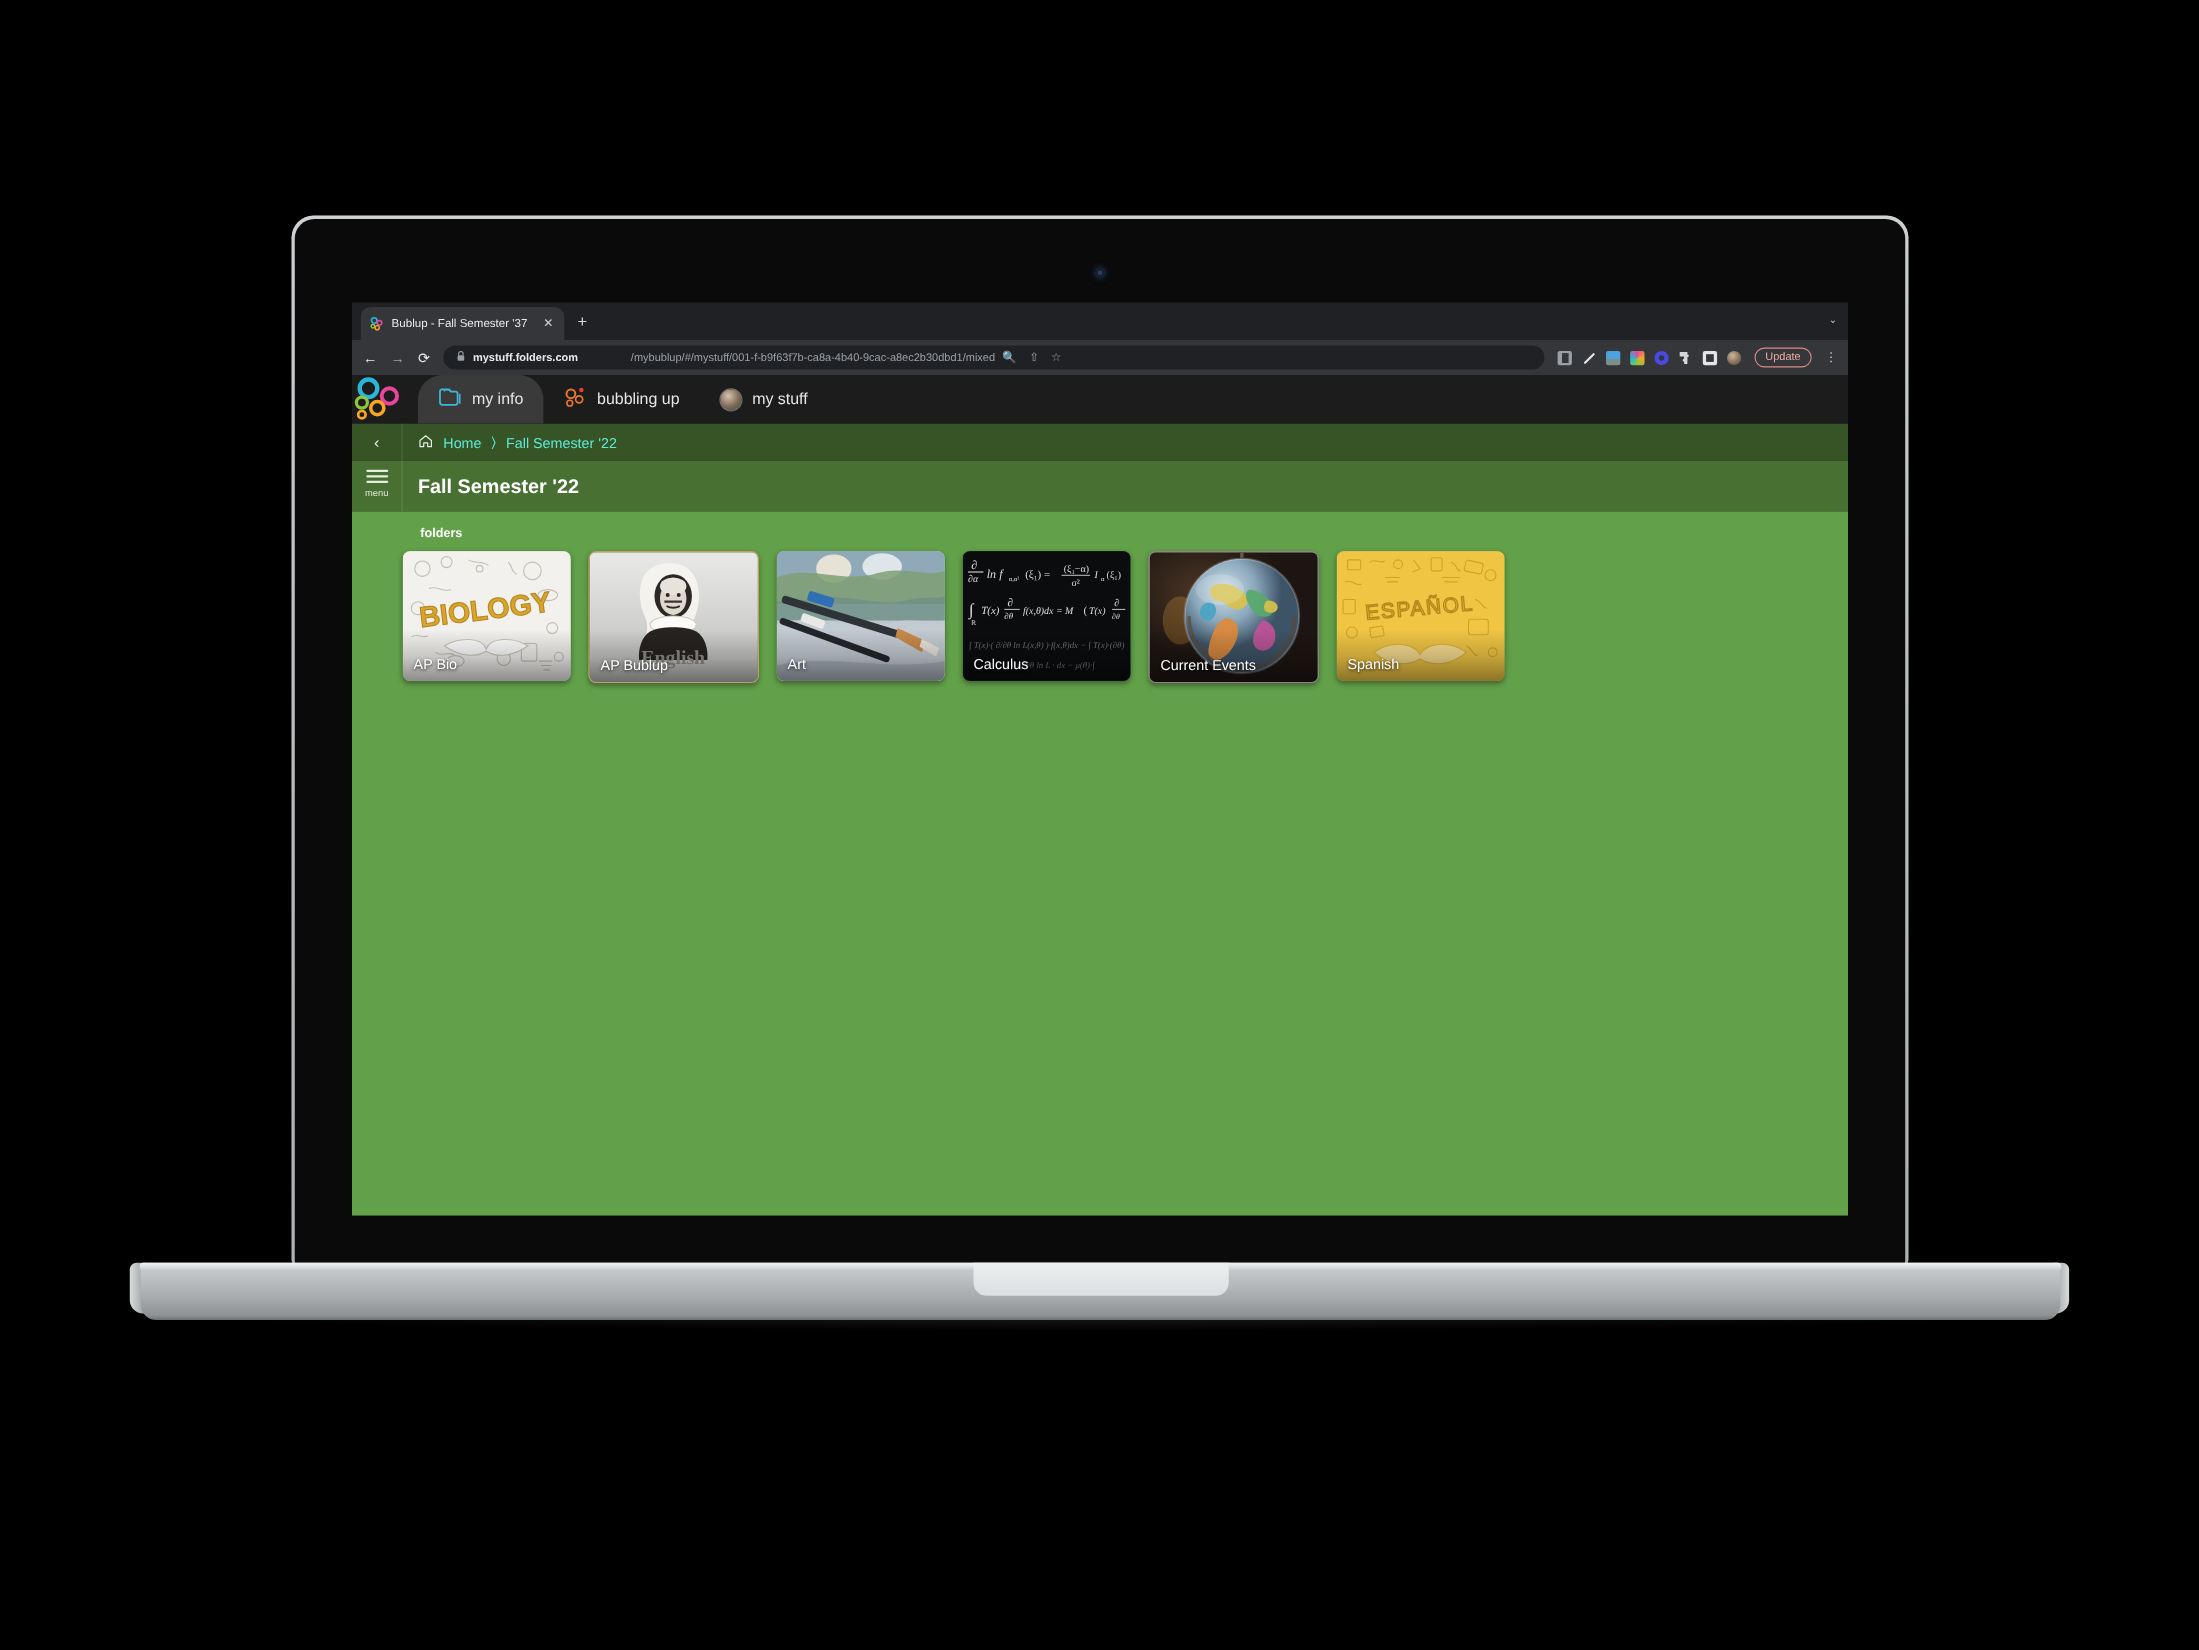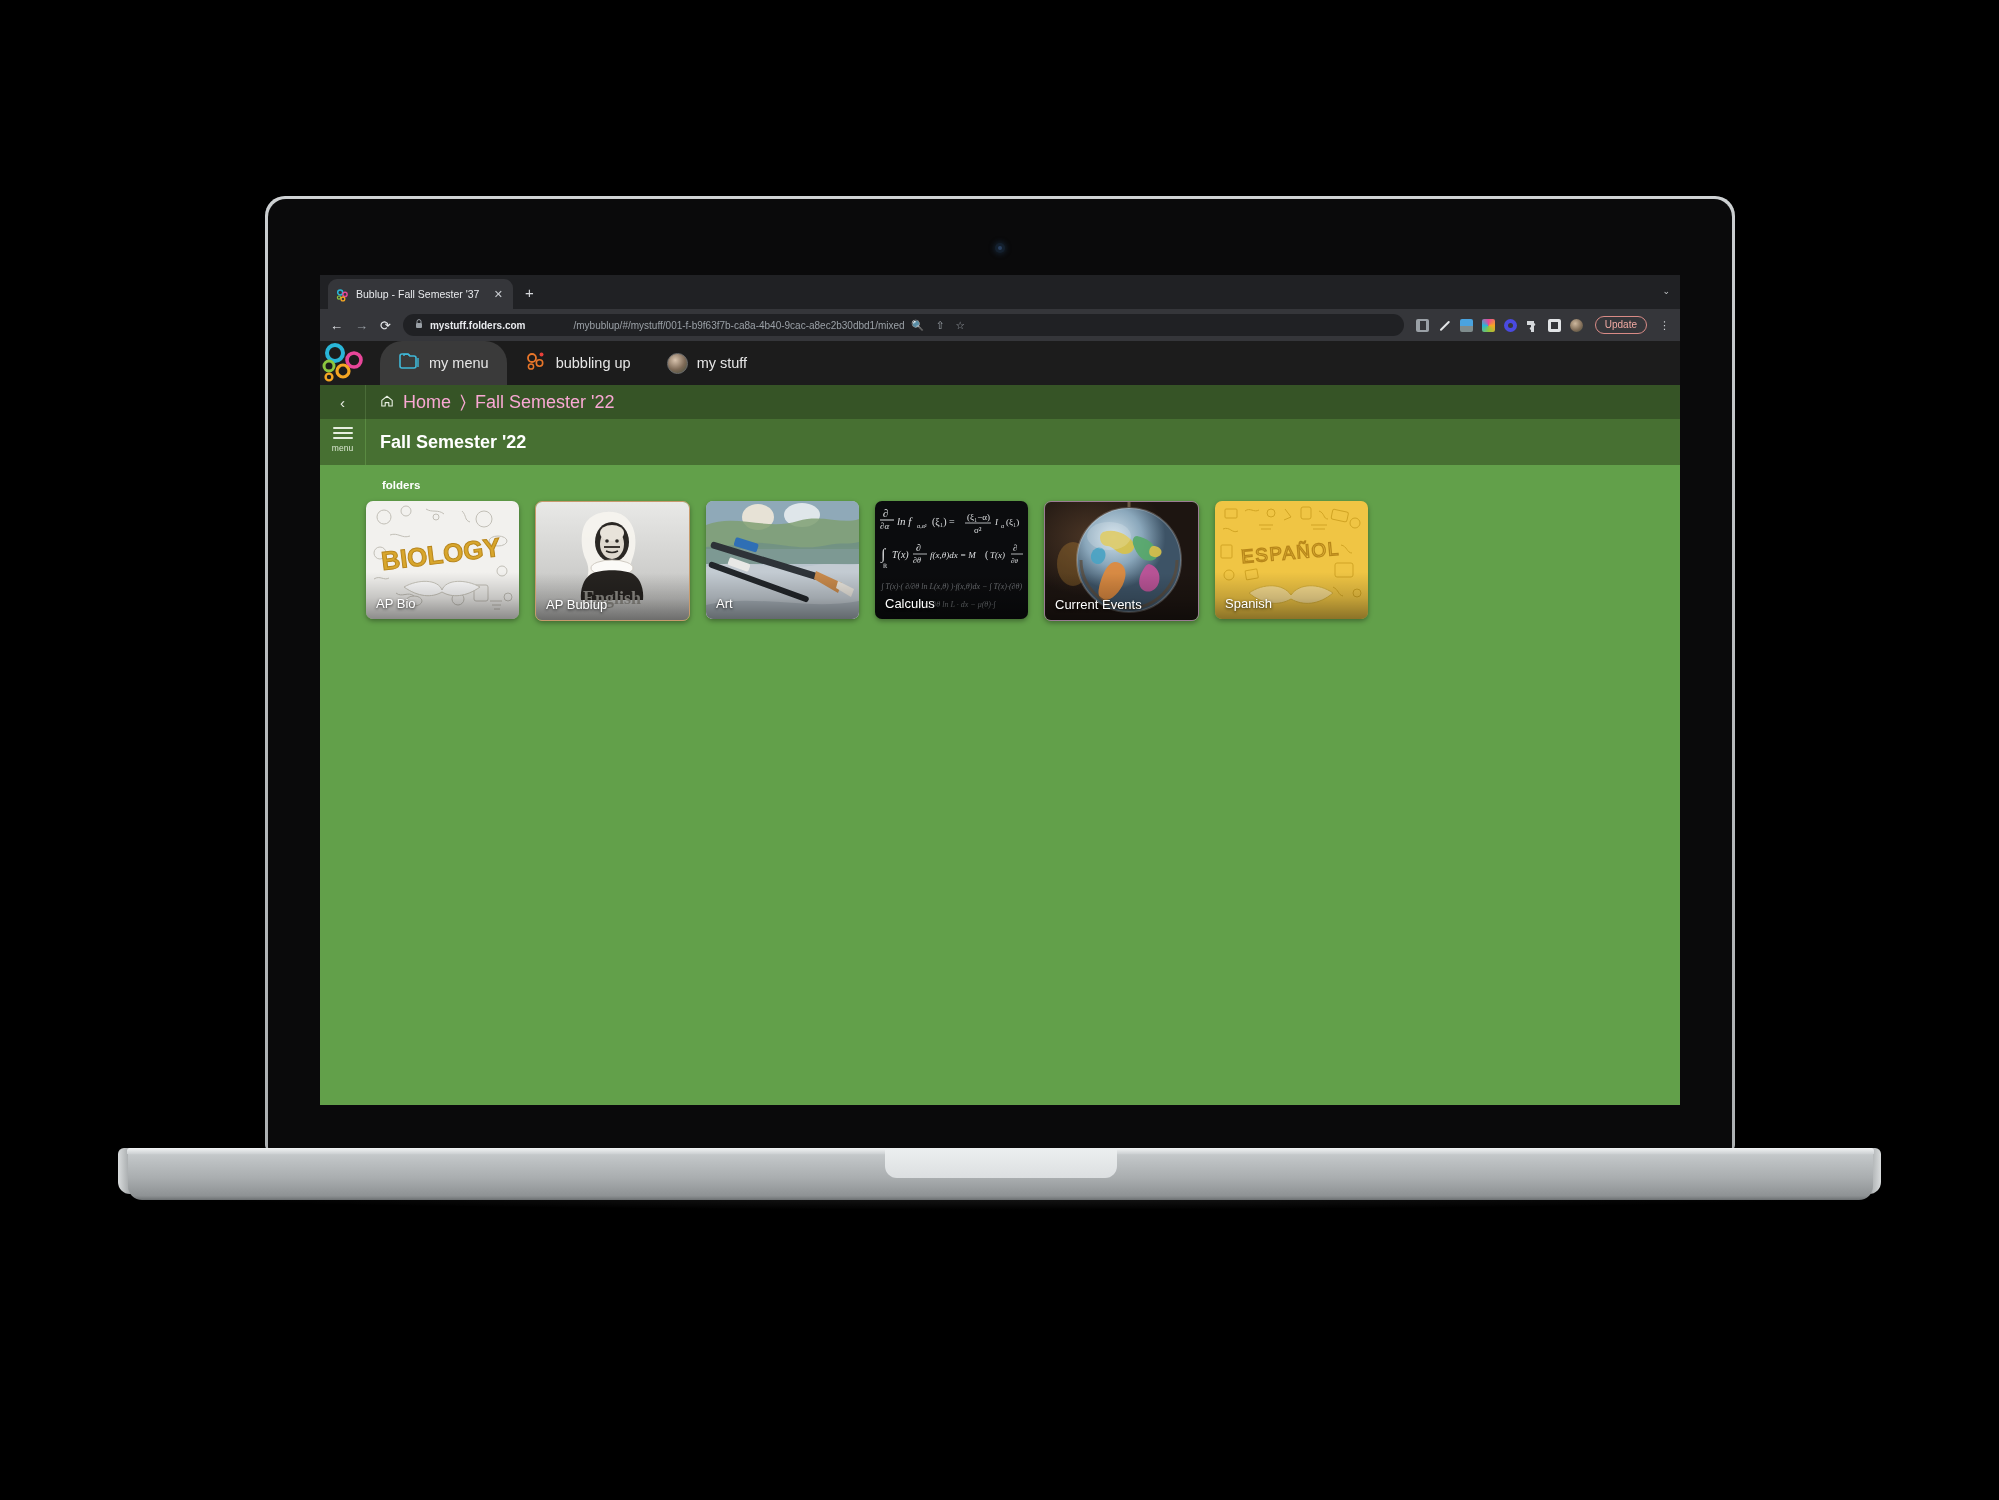--- a/index.html
+++ b/index.html
@@ -68,21 +68,21 @@
   .navtab.active{background:#3a3a3a;border-radius:22px 22px 0 0;}
   .navtab span{font-size:14.5px;color:#e6e6e6;}
   .avatar{width:21px;height:21px;border-radius:50%;
           background:radial-gradient(circle at 38% 32%,#d8c3ad,#7e6a57 55%,#3f4b3a 100%);
           border:1px solid #6f6f6f;box-sizing:border-box;}
 
   .crumb{height:34px;background:#365426;display:flex;align-items:center;}
   .backbtn{width:46px;height:34px;display:flex;align-items:center;justify-content:center;
            color:#e9eee5;font-size:15px;border-right:1px solid #4a6b38;box-sizing:border-box;}
   .crumb-body{display:flex;align-items:center;gap:9px;padding-left:14px;}
-  .crumb-body span{font-size:18px;color:#f9a8d4;}
+  .crumb-body span{font-size:13px;color:#5eead4;}
   .crumb-sep{color:#c4d4b6;font-size:12px;}
 
   .titlebar{height:46px;background:#477032;display:flex;align-items:stretch;}
   .menubtn{width:46px;display:flex;flex-direction:column;align-items:center;justify-content:center;gap:3px;
            border-right:1px solid #5a8a42;box-sizing:border-box;}
   .burger{width:20px;height:2px;background:#e6eee0;border-radius:1px;box-shadow:0 5px 0 #e6eee0,0 -5px 0 #e6eee0;}
   .menulbl{font-size:8.5px;color:#dce8d3;margin-top:6px;}
   .ptitle{display:flex;align-items:center;padding-left:14px;font-size:18px;font-weight:bold;color:#fff;}
 
   .content{background:#62a04a;height:100%;padding:14px 0 0 46px;box-sizing:border-box;}
@@ -183,21 +183,21 @@
       </span>
 
       <div class="navtab active">
         <span>
           <svg width="22" height="19" viewBox="0 0 22 19">
               <path d="M10 2H4a2 2 0 0 0-2 2v10a2 2 0 0 0 2 2h12a2 2 0 0 0 2-2V6a2 2 0 0 0-2-2h-4z" fill="none" stroke="#3fb8d8" stroke-width="1.6"></path>
               <path d="M6 4V2.4h4.5L12 4" fill="none" stroke="#3fb8d8" stroke-width="1.4"></path>
               <path d="M20 6v9" fill="none" stroke="#3fb8d8" stroke-width="1.4"></path>
             </svg>
         </span>
-        <span>my menu</span>
+        <span>my info</span>
       </div>
 
       <div class="navtab">
         <span style="position:relative">
           <svg width="22" height="19" viewBox="0 0 22 19">
               <circle cx="7" cy="6" r="4" fill="none" stroke="#e8762a" stroke-width="1.8"></circle>
               <circle cx="14.5" cy="11" r="3.2" fill="none" stroke="#e8762a" stroke-width="1.6"></circle>
               <circle cx="6" cy="14.5" r="2.6" fill="none" stroke="#e8762a" stroke-width="1.5"></circle>
               <circle cx="16.5" cy="2.5" r="2" fill="#e8403a"></circle>
             </svg>

